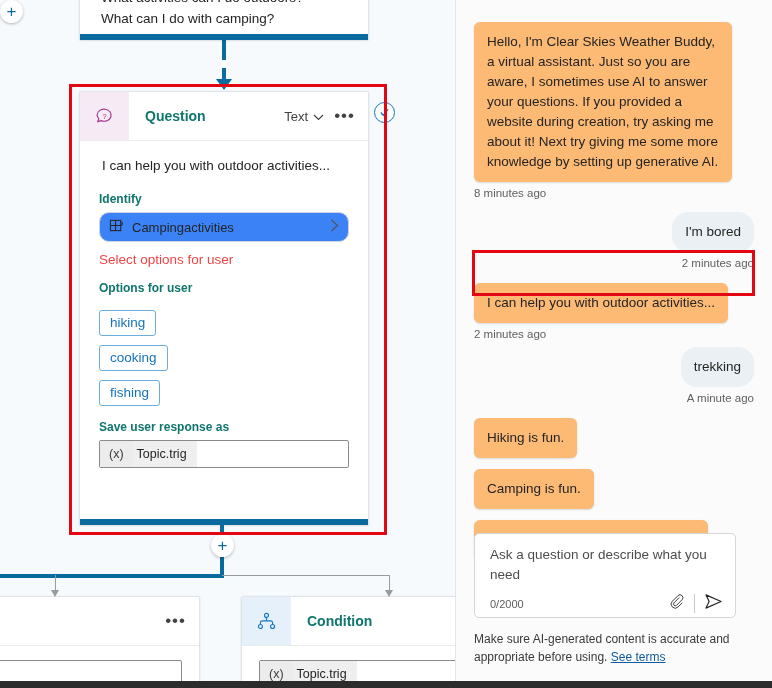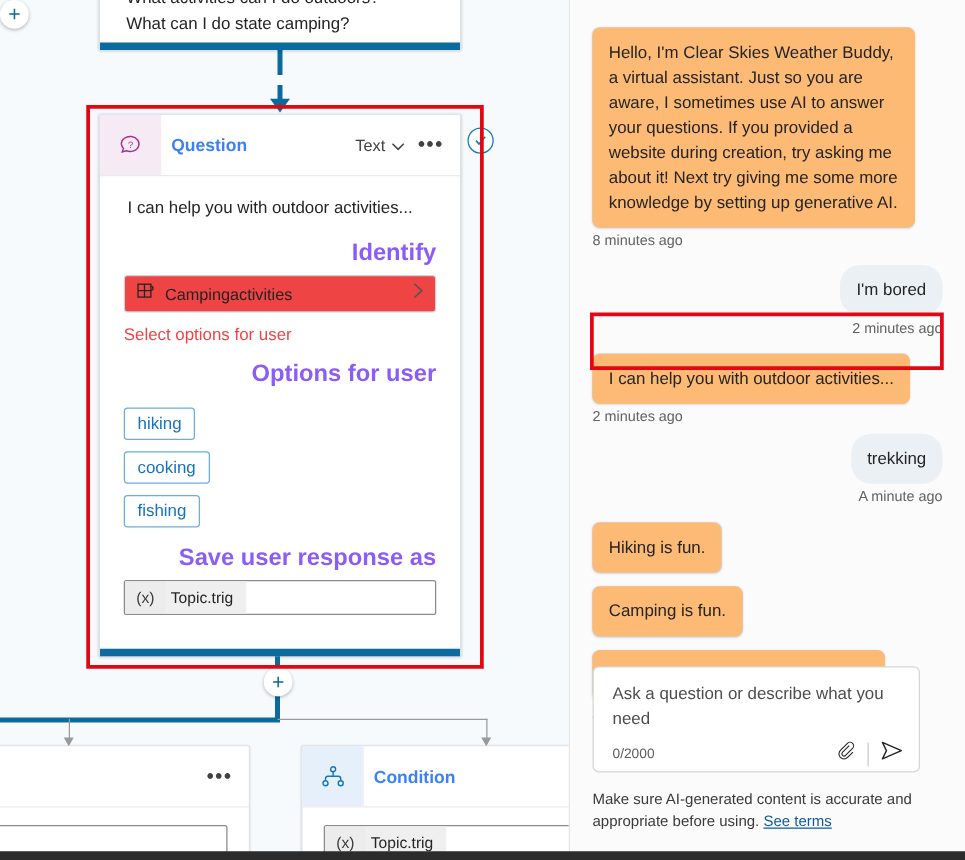--- a/index.html
+++ b/index.html
@@ -68,22 +68,22 @@
   .node-icon-box {
     width: 49px; height: 48px;
     display: flex; align-items: center; justify-content: center;
     flex: 0 0 auto;
   }
   .icon-question { background: #f6eaf4; }
   .icon-condition { background: #e5f0fb; }
   .node-title {
     font-size: 14px;
     font-weight: bold;
-    color: #3b82f6;
-    margin-left: 8px;
+    color: #0f766e;
+    margin-left: 16px;
     flex: 1 1 auto;
     white-space: nowrap;
   }
   .node-type {
     font-size: 13px;
     color: #424242;
     display: flex;
     align-items: center;
     gap: 5px;
     margin-right: 10px;
@@ -97,34 +97,33 @@
   }
 
   .node-body { padding: 0 19px; }
   .prompt-text {
     font-size: 13.5px;
     color: #242424;
     padding: 17px 0 5px 3px;
     white-space: nowrap;
   }
   .field-label {
-    font-size: 19px;
+    font-size: 12px;
     font-weight: bold;
-    color: #8b5cf6;
+    color: #0f766e;
     margin-top: 14px;
     margin-bottom: 6px;
-    text-align: right;
   }
   .combo-field {
     display: flex;
     align-items: center;
     height: 30px;
     border: 1px solid #cfd3d7;
-    border-radius: 3px;
-    background: #ef4444;
+    border-radius: 10px;
+    background: #3b82f6;
     padding: 0 9px 0 9px;
     box-sizing: border-box;
   }
   .combo-field .combo-text {
     font-size: 13px;
     color: #242424;
     margin-left: 8px;
     flex: 1 1 auto;
   }
   .link-text {
@@ -335,21 +334,21 @@
     <div class="vline" style="left:222px; top:40px; height:20px;"></div>
     <div class="plus-btn">
       <span>+</span>
     </div>
     <div class="vline" style="left:222px; top:68px; height:14px;"></div>
     <div class="arrow-down" style="left:216px; top:79px;"></div>
 
     <div class="node" id="trigger-node">
       <div class="trigger-phrases">
         <div>What activities can I do outdoors?</div>
-        <div>What can I do state camping?</div>
+        <div>What can I do with camping?</div>
       </div>
       <div class="node-bottombar"></div>
     </div>
 
     <div class="node" id="question-node">
       <div class="node-header">
         <div class="node-icon-box icon-question">
           <svg width="21" height="21" viewBox="0 0 22 22">
             <path d="M3.2 9.6a7.4 6.3 0 1 1 4.2 5.7l-3.4 1 1-3.1a6.1 6.1 0 0 1-1.8-3.6z" fill="none" stroke="#a3338e" stroke-width="1.2"></path>
             <text x="11" y="13.2" font-size="7.8" fill="#a3338e" font-family="'Liberation Sans',sans-serif" text-anchor="middle">?</text>

